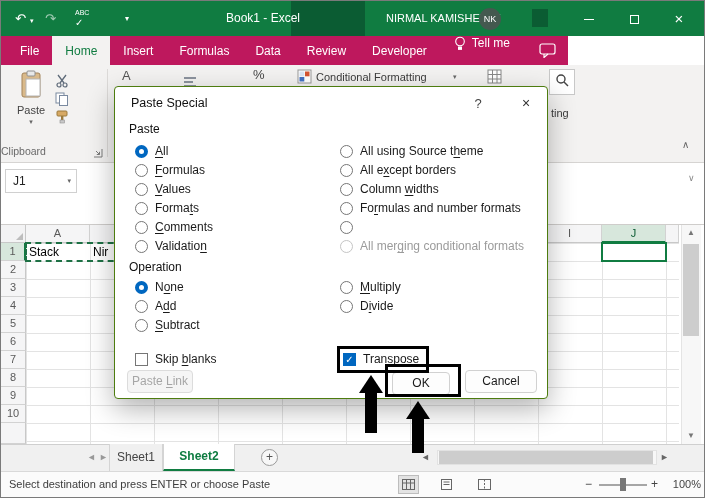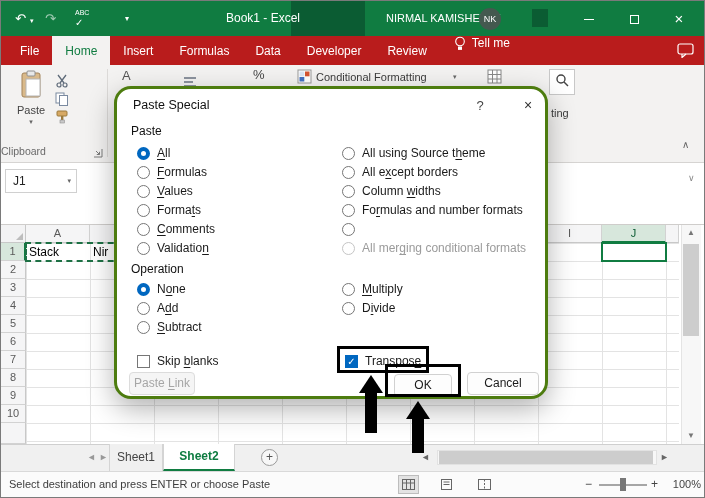--- a/index.html
+++ b/index.html
@@ -15,21 +15,21 @@
 .qbtn{color:#fff;font-size:13px;line-height:35px}
 .wtitle{color:#fff;font-size:12px;line-height:35px}
 .wuser{color:#fff;font-size:11px;line-height:35px}
 .avatar{width:22px;height:22px;border-radius:50%;background:#44594F;color:#fff;font-size:9px;
   text-align:center;line-height:22px}
 .winbtn{width:40px;height:35px;color:#fff;text-align:center;line-height:35px;font-size:13px}
 .maxbox{display:inline-block;width:9px;height:9px;border:1px solid #fff;vertical-align:middle}
 .minline{display:inline-block;width:10px;height:1px;background:#fff;vertical-align:middle}
 
 
-.tabrow{left:0;top:35px;width:705px;height:29px;background:#b91c1c;display:flex;align-items:stretch;padding-left:6px}
+.tabrow{left:0;top:35px;width:567px;height:29px;background:#be185d;display:flex;align-items:stretch;padding-left:6px}
 .rtab{display:flex;align-items:center;padding:0 13px;color:#fff;font-size:12px}
 .rtab.active{background:#F3F2F1;color:#107C41}
 .tellme{display:flex;align-items:flex-start;gap:6px;color:#fff;font-size:12px;margin-left:14px}
 .cmt{margin-left:auto;margin-right:12px;display:flex;align-items:center}
 
 
 .ribbon{left:0;top:64px;width:705px;height:98px;background:#F3F2F1;border-bottom:1px solid #D6D4D2}
 .pastebtn{display:flex;flex-direction:column;align-items:center;gap:2px}
 .riblabel{font-size:11px;color:#444}
 .caret{font-size:7px;color:#666}
@@ -58,21 +58,21 @@
 .cell{font-size:12px;color:#000000;line-height:18px;white-space:nowrap}
 .marquee{left:24px;top:241px;width:130px;height:20px;border:2px dashed #1E7145}
 .selcell{left:600px;top:241px;width:66px;height:20px;border:2px solid #107C41}
 
 
 .vsb{left:680px;top:224px;width:20px;height:219px;background:#F7F7F7;border-left:1px solid #E4E4E4}
 .vthumb{left:682px;top:243px;width:16px;height:92px;background:#CDCDCD}
 .sgl{font-size:8px;color:#777;line-height:10px}
 
 
-.dialog{left:113px;top:85px;width:434px;height:313px;background:#fff;border:3px solid #4d7c0f;border-radius:17px;
+.dialog{left:113px;top:85px;width:434px;height:313px;background:#fff;border:1px solid #4d7c0f;border-radius:4px;
   box-shadow:0 10px 28px rgba(0,0,0,.3);z-index:20}
 .dtitle{left:16px;top:9px;font-size:12.5px;color:#111}
 .dhelp{left:352px;top:7px;width:22px;height:20px;text-align:center;font-size:13px;color:#444;line-height:20px}
 .dclose{left:396px;top:6px;width:30px;height:20px;text-align:center;font-size:14px;color:#333;line-height:20px}
 .dgroup{font-size:12px;color:#111}
 .col .opt{margin-bottom:3px}
 .opt{display:flex;align-items:center;gap:7px;height:16px}
 .rb{width:13px;height:13px;border-radius:50%;border:1px solid #767676;background:#fff;flex:none}
 .rb.on{border:4px solid #0067C0}
 .rb.dis{border-color:#C5C5C5}
@@ -135,22 +135,22 @@
     <span class="winbtn abs" style="left:613px"><span class="maxbox"></span></span>
     <span class="winbtn abs" style="left:658px;font-size:15px">×</span>
   </div>
 
   <div class="tabrow abs">
     <div class="rtab">File</div>
     <div class="rtab active">Home</div>
     <div class="rtab">Insert</div>
     <div class="rtab">Formulas</div>
     <div class="rtab">Data</div>
+    <div class="rtab">Review</div>
     <div class="rtab">Developer</div>
-    <div class="rtab">Review</div>
     <div class="tellme">
       <span>
         <svg width="12" height="15" viewBox="0 0 12 15">
             <circle cx="6" cy="5.5" r="4.3" fill="none" stroke="#fff" stroke-width="1.1"></circle>
             <rect x="4" y="10.5" width="4" height="3.4" fill="#fff"></rect>
           </svg>
       </span>
       <span>Tell me</span>
     </div>
     <div class="cmt">

